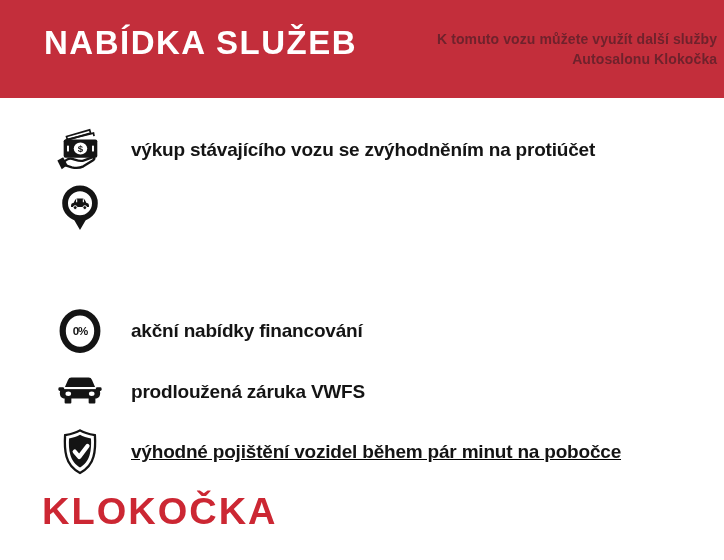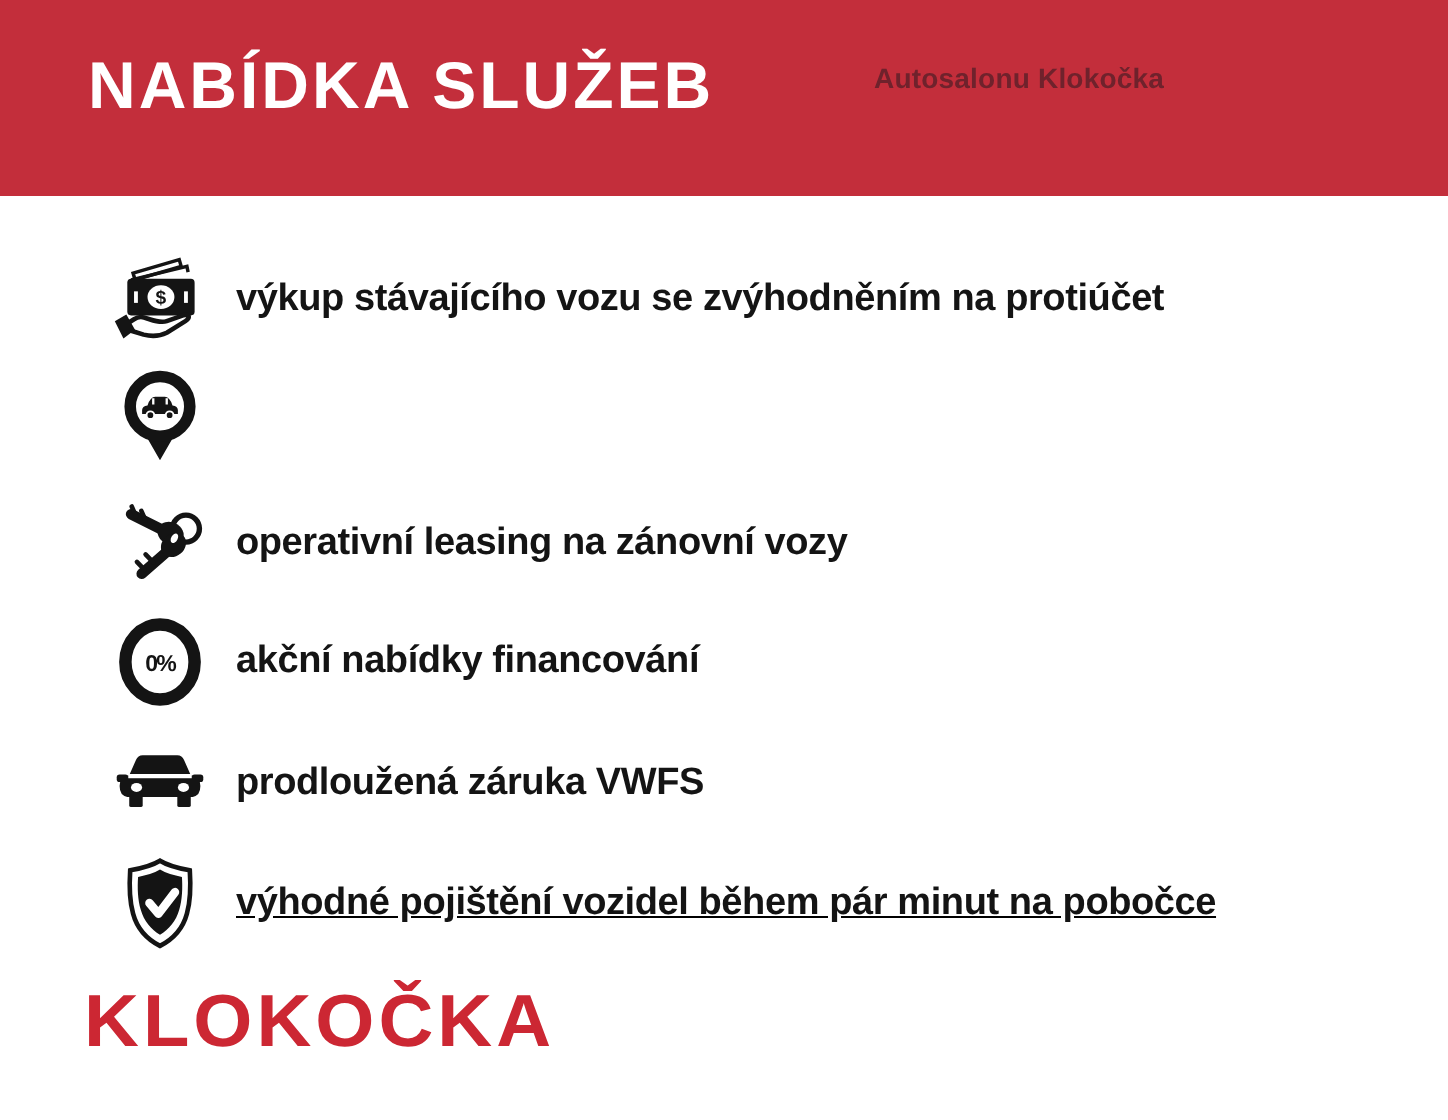--- a/index.html
+++ b/index.html
@@ -69,21 +69,21 @@
   .service-icon {
     width: 52px;
     height: 56px;
     flex: 0 0 52px;
     display: flex;
     align-items: center;
     justify-content: center;
   }
   .service-icon svg { display: block; }
   .service-label {
-    margin-left: 12px;
+    margin-left: 25px;
     font-size: 19px;
     font-weight: 700;
     color: var(--body-text, #141414);
     letter-spacing: -0.2px;
     white-space: nowrap;
   }
   
   .logo {
     position: absolute;
     left: 42px;
@@ -98,20 +98,21 @@
   }
 </style>
 </head>
 <body>
 
 <div class="page">
 
   <div class="banner">
     <div class="banner-title">NABÍDKA SLUŽEB</div>
     <div class="banner-subtitle">
+      <div>K tomuto vozu můžete využít další služby</div>
       <div>Autosalonu Klokočka</div>
     </div>
   </div>
 
   <div class="services">
 
     <div class="service-row r1">
       <span class="service-icon">
         <svg width="50" height="52" viewBox="0 0 52 52">
           <path d="M12 12 L36 5 L37 8.5 L13 15.5 Z" fill="none" stroke="#141414" stroke-width="1.8"></path>
@@ -134,35 +135,20 @@
           <path d="M14.5 29 A 16 16 0 0 0 37.5 29 L26 49 Z" fill="#141414"></path>
           <circle cx="26" cy="21" r="15.5" fill="#ffffff" stroke="#141414" stroke-width="6"></circle>
           <path d="M19.5 20.5 q1.5 -4.5 4 -4.5 h5 q2.5 0 4 4.5 q2.8 0.4 2.8 2.4 v2.1 h-18.6 v-2.1 q0 -2 2.8 -2.4 Z" fill="#141414"></path>
           <path d="M22.5 16.8 v3.2 M29.5 16.8 v3.2" stroke="#ffffff" stroke-width="1.2"></path>
           <circle cx="21" cy="25.6" r="2" fill="#141414" stroke="#ffffff" stroke-width="1"></circle>
           <circle cx="31" cy="25.6" r="2" fill="#141414" stroke="#ffffff" stroke-width="1"></circle>
         </svg>
       </span>
     </div>
 
-    <div class="service-row r3">
-      <span class="service-icon">
-        <svg width="50" height="52" viewBox="0 0 52 52">
-          <circle cx="39.5" cy="18" r="7" fill="none" stroke="#141414" stroke-width="2.8"></circle>
-          <path d="M31 20.5 L11 10.5" stroke="#141414" stroke-width="5.5" stroke-linecap="round"></path>
-          <path d="M13.5 11.5 l-2.2 -5 M18.5 13.8 l-2.2 -5" stroke="#141414" stroke-width="2.4" stroke-linecap="round"></path>
-          <ellipse cx="31.5" cy="20.5" rx="7" ry="5.8" transform="rotate(25 31.5 20.5)" fill="#141414"></ellipse>
-          <path d="M33 27 L16.5 41.5" stroke="#141414" stroke-width="5.5" stroke-linecap="round"></path>
-          <path d="M18 39.5 l-4 -4.2 M22.5 35.6 l-4 -4.2" stroke="#141414" stroke-width="2.4" stroke-linecap="round"></path>
-          <ellipse cx="33" cy="26.5" rx="7" ry="5.8" transform="rotate(-40 33 26.5)" fill="#141414"></ellipse>
-          <ellipse cx="33.5" cy="23" rx="1.7" ry="2.7" fill="#ffffff" transform="rotate(28 33.5 23)"></ellipse>
-        </svg>
-      </span>
-      <span class="service-label">operativní leasing na zánovní vozy</span>
-    </div>
 
     <div class="service-row r4">
       <span class="service-icon">
         <svg width="50" height="52" viewBox="0 0 52 52">
           <ellipse cx="26" cy="26" rx="18" ry="19.5" fill="#ffffff" stroke="#141414" stroke-width="6.5"></ellipse>
           <text x="26" y="30.5" text-anchor="middle" font-size="12" font-weight="bold" fill="#141414" font-family="Liberation Sans, sans-serif" letter-spacing="-1">0%</text>
         </svg>
       </span>
       <span class="service-label">akční nabídky financování</span>
     </div>

